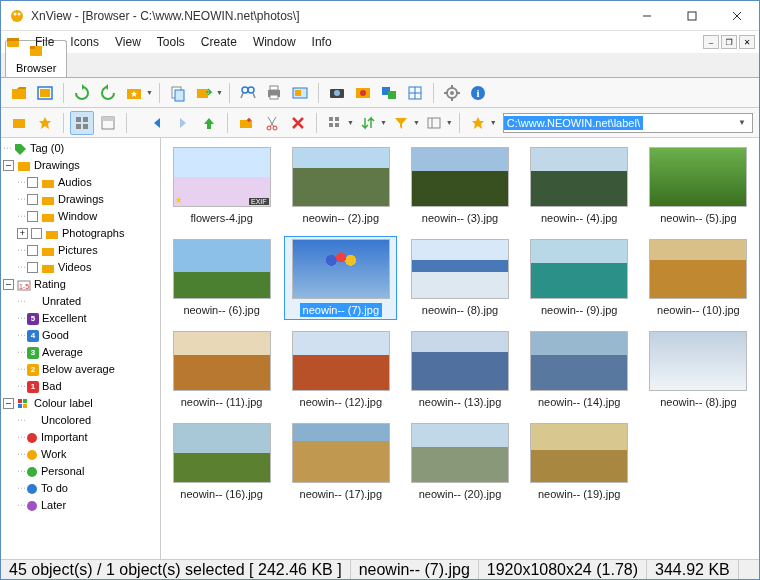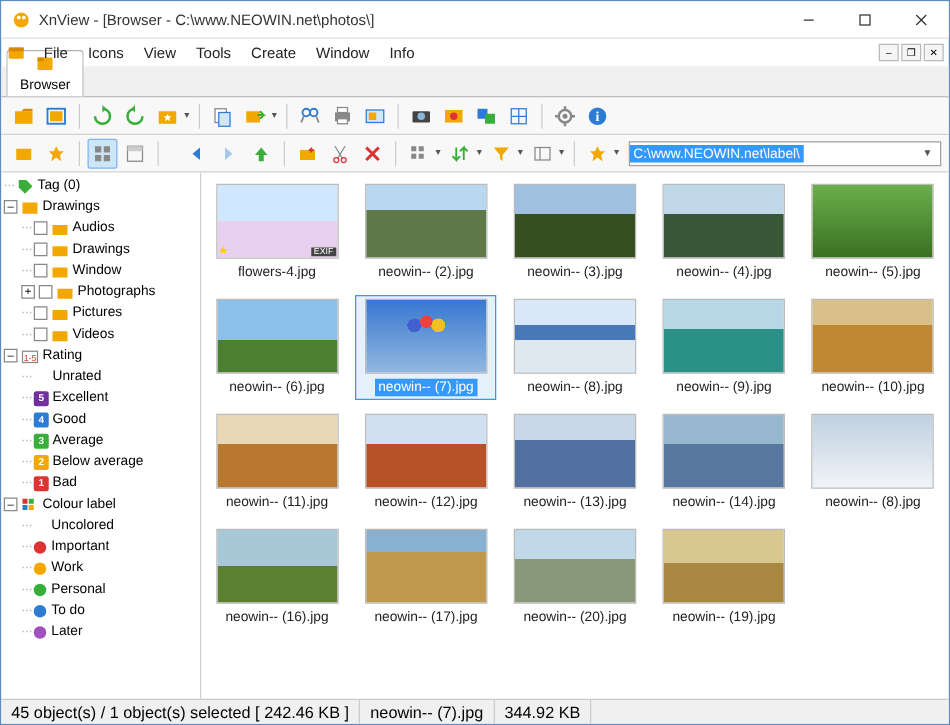--- a/index.html
+++ b/index.html
@@ -44,21 +44,21 @@
 .thumb-area { flex: 1; overflow-y: scroll; background: #fff; padding: 6px 4px; }
 .thumb-grid { display: grid; grid-template-columns: repeat(5, 1fr); gap: 8px 6px; }
 .thumb-cell { display: flex; flex-direction: column; align-items: center; border: 1px solid transparent; padding: 2px; }
 .thumb-cell.selected { border: 1px solid #3399ff; background: #e5f1fb; }
 .thumb-cell.selected .thumb-label { background: #3399ff; color: #fff; }
 .thumb-img { width: 98px; height: 60px; border: 1px solid #bbb; position: relative; overflow: hidden; }
 .thumb-label { font-size: 11px; margin-top: 4px; padding: 1px 3px; color: #222; max-width: 100px; overflow: hidden; text-overflow: ellipsis; white-space: nowrap; }
 .exif-badge { position: absolute; bottom: 1px; right: 1px; background: #444; color: #fff; font-size: 7px; padding: 0 2px; }
 .star-badge { position: absolute; bottom: 1px; left: 1px; color: #ffcc00; font-size: 9px; }
 
-.statusbar { height: 20px; border-top: 1px solid #ccc; display: flex; align-items: center; font-size: 13px; background: #f0f0f0; }
+.statusbar { height: 20px; border-top: 1px solid #ccc; display: flex; align-items: center; font-size: 16px; background: #f0f0f0; }
 .status-cell { padding: 0 8px; border-right: 1px solid #ccc; height: 100%; display: flex; align-items: center; }
 
 
 .ic-y { fill: #f2a800; } .ic-b { fill: #2c7cd4; } .ic-g { fill: #3aae3a; } .ic-gr { fill: #888; }
 svg { display: block; }
 
 
 .bg1{background:linear-gradient(#cfe8ff 50%,#e8d0f0 50%);} 
 .bg2{background:linear-gradient(#f0c060 40%,#8a5020 40%);} 
 .bg3{background:linear-gradient(#b8d8f0 35%,#607848 35%);} 
@@ -639,14 +639,15 @@
             <div class="thumb-label">neowin-- (19).jpg</div>
           </div>
         </div>
     </div>
   </div>
 </div>
 
 <div class="statusbar">
   <div class="status-cell">45 object(s) / 1 object(s) selected   [ 242.46 KB ]</div>
   <div class="status-cell">neowin-- (7).jpg</div>
+  <div class="status-cell">1920x1080x24 (1.78)</div>
   <div class="status-cell">344.92 KB</div>
 </div>
 
 </body></html>

